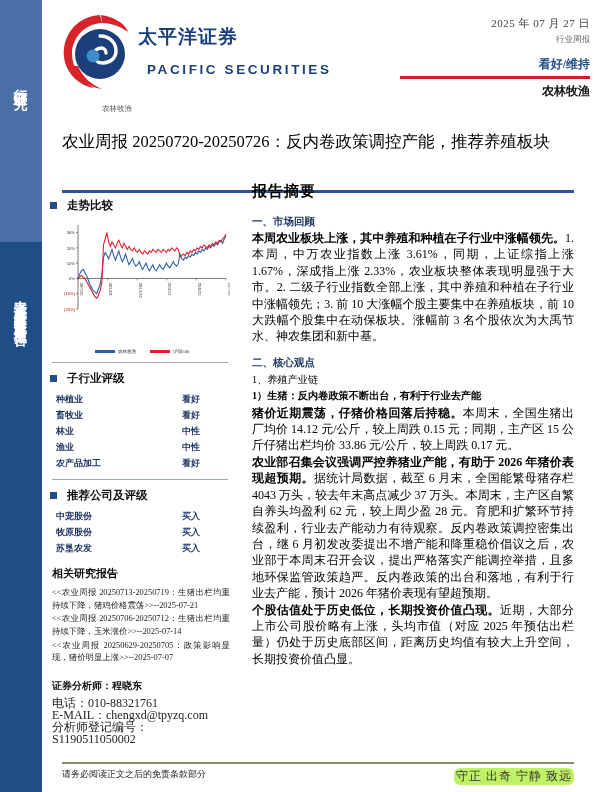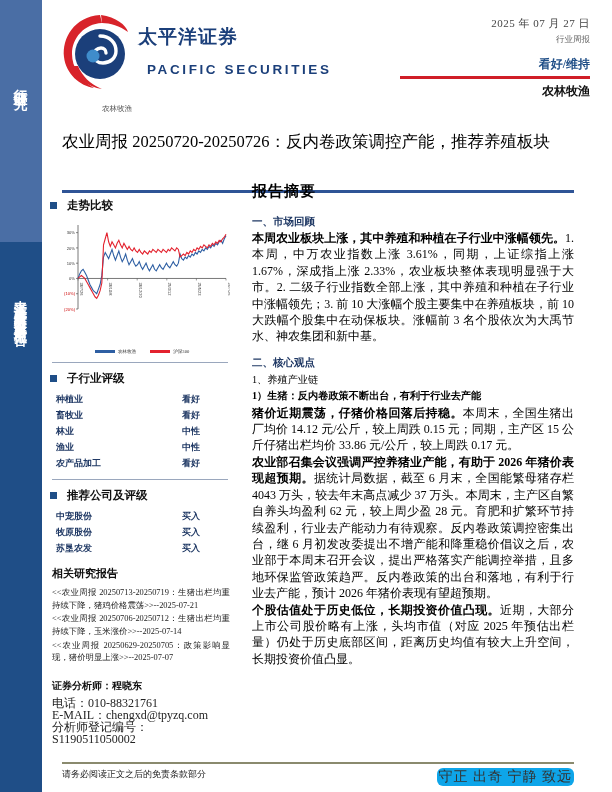--- a/index.html
+++ b/index.html
@@ -319,23 +319,23 @@
     position: absolute;
     left: 62px;
     top: 768px;
     font-size: 9px;
     color: #222;
   }
   .footer-right {
     position: absolute;
     right: 38px;
     top: 768px;
-    font-size: 14px;
+    font-size: 12px;
     color: #333;
-    background: #0ea5e9;
+    background: #bef264;
     padding: 0 2px;
     letter-spacing: 1px;
     border-radius: 6px;
   }
 </style>
 </head>
 <body>
 
 <div class="sidebar">
   <div class="sidebar-top"></div>

